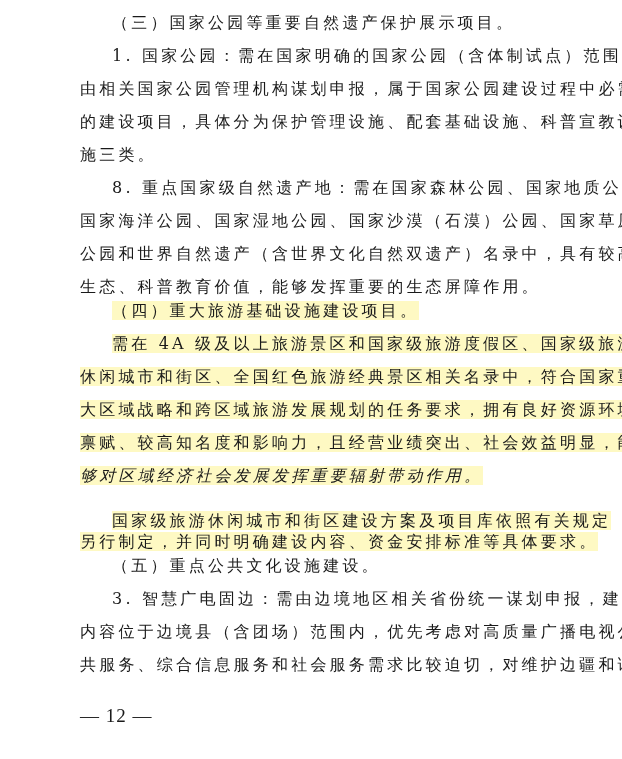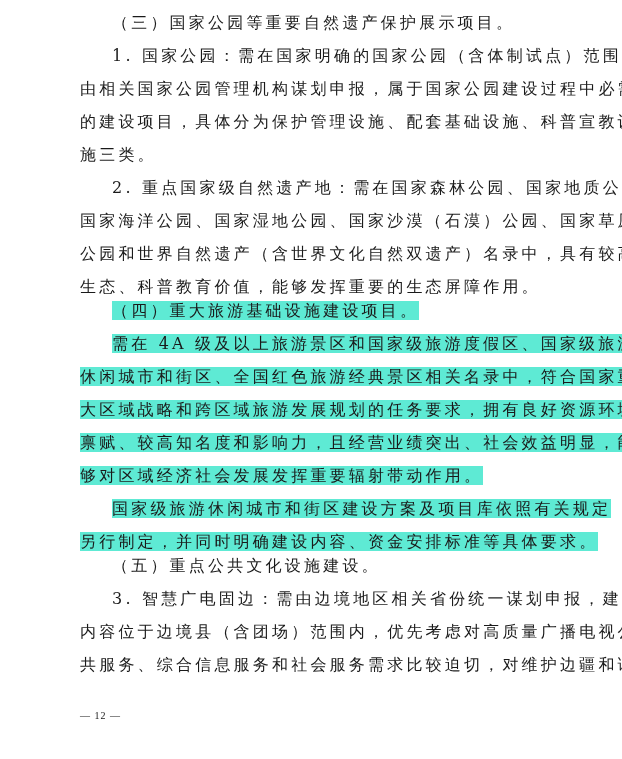--- a/index.html
+++ b/index.html
@@ -26,50 +26,50 @@
       position: absolute;
       left: 80px;
       height: 22px;
       font-size: 16px;
       line-height: 22px;
       white-space: nowrap;
       letter-spacing: 3.2px;
     }
     .line.indent { left: 112px; }
     .hl {
-      background: #5eead4;
+      background: #fef9c3;
     }
     .bold { font-weight: normal; }
     .page-number {
       position: absolute;
       left: 80px;
       top: 706px;
       font-family: "Liberation Serif", "DejaVu Serif", serif;
-      font-size: 10px;
+      font-size: 19px;
       line-height: 20px;
       color: #1a1a1a;
       letter-spacing: 1px;
     }
   </style>
 </head>
 <body>
 
 <div class="page">
 
   <div class="line indent" style="top:12px;">（三）国家公园等重要自然遗产保护展示项目。</div>
 
   <div class="line indent" style="top:45px;">
     <span class="bold">1. 国家公园：</span><span>需在国家明确的国家公园（含体制试点）范围内，</span>
   </div>
   <div class="line" style="top:78px;">由相关国家公园管理机构谋划申报，属于国家公园建设过程中必需</div>
   <div class="line" style="top:111px;">的建设项目，具体分为保护管理设施、配套基础设施、科普宣教设</div>
   <div class="line" style="top:144px;">施三类。</div>
 
   <div class="line indent" style="top:177px;">
-    <span class="bold">2. 重点国家级自然遗产地：</span><span>需在国家森林公园、国家地质公园、</span>
+    <span class="bold">8. 重点国家级自然遗产地：</span><span>需在国家森林公园、国家地质公园、</span>
   </div>
   <div class="line" style="top:210px;">国家海洋公园、国家湿地公园、国家沙漠（石漠）公园、国家草原</div>
   <div class="line" style="top:243px;">公园和世界自然遗产（含世界文化自然双遗产）名录中，具有较高</div>
   <div class="line" style="top:276px;font-family:Liberation Serif, serif;">生态、科普教育价值，能够发挥重要的生态屏障作用。</div>
 
   <div class="line indent" style="top:300px;">
     <span class="hl bold">（四）重大旅游基础设施建设项目。</span>
   </div>
 
   <div class="line indent" style="top:333px;">
@@ -77,25 +77,25 @@
   </div>
   <div class="line" style="top:366px;">
     <span class="hl">休闲城市和街区、全国红色旅游经典景区相关名录中，符合国家重</span>
   </div>
   <div class="line" style="top:399px;">
     <span class="hl">大区域战略和跨区域旅游发展规划的任务要求，拥有良好资源环境</span>
   </div>
   <div class="line" style="top:432px;">
     <span class="hl">禀赋、较高知名度和影响力，且经营业绩突出、社会效益明显，能</span>
   </div>
-  <div class="line" style="top:465px;">
+  <div class="line" style="top:465px;font-style:italic;">
     <span class="hl">够对区域经济社会发展发挥重要辐射带动作用。</span>
   </div>
 
-  <div class="line indent" style="top:498px;">
+  <div class="line indent" style="top:510px;">
     <span class="hl">国家级旅游休闲城市和街区建设方案及项目库依照有关规定</span>
   </div>
   <div class="line" style="top:531px;">
     <span class="hl">另行制定，并同时明确建设内容、资金安排标准等具体要求。</span>
   </div>
 
   <div class="line indent" style="top:555px;">（五）重点公共文化设施建设。</div>
 
   <div class="line indent" style="top:588px;">
     <span class="bold">3. 智慧广电固边：</span><span>需由边境地区相关省份统一谋划申报，建设</span>

